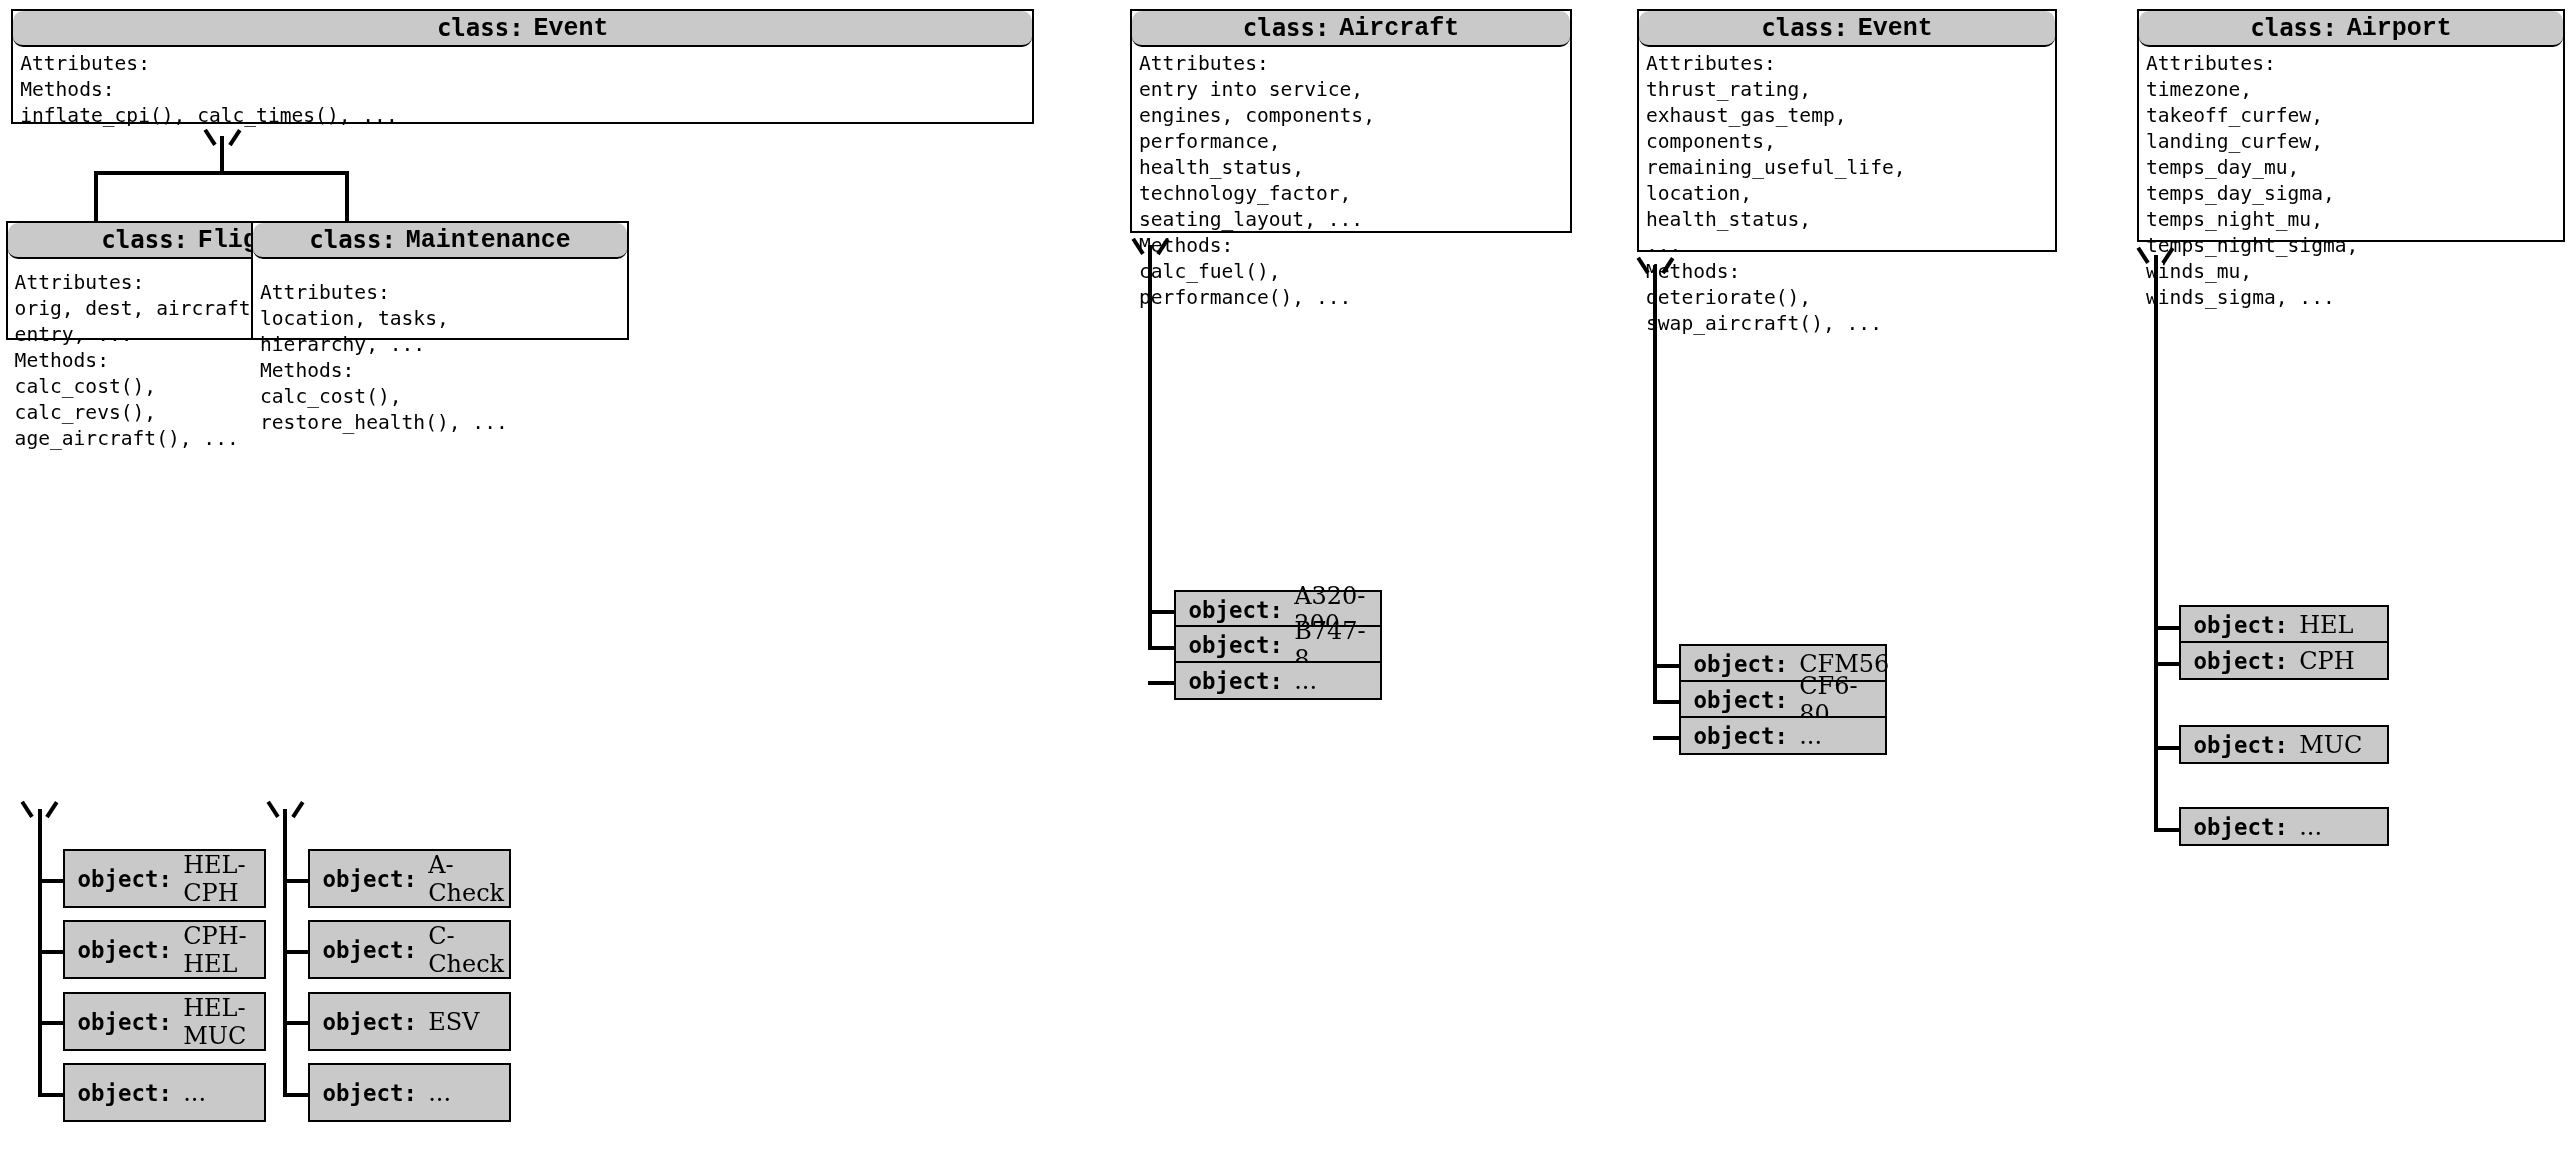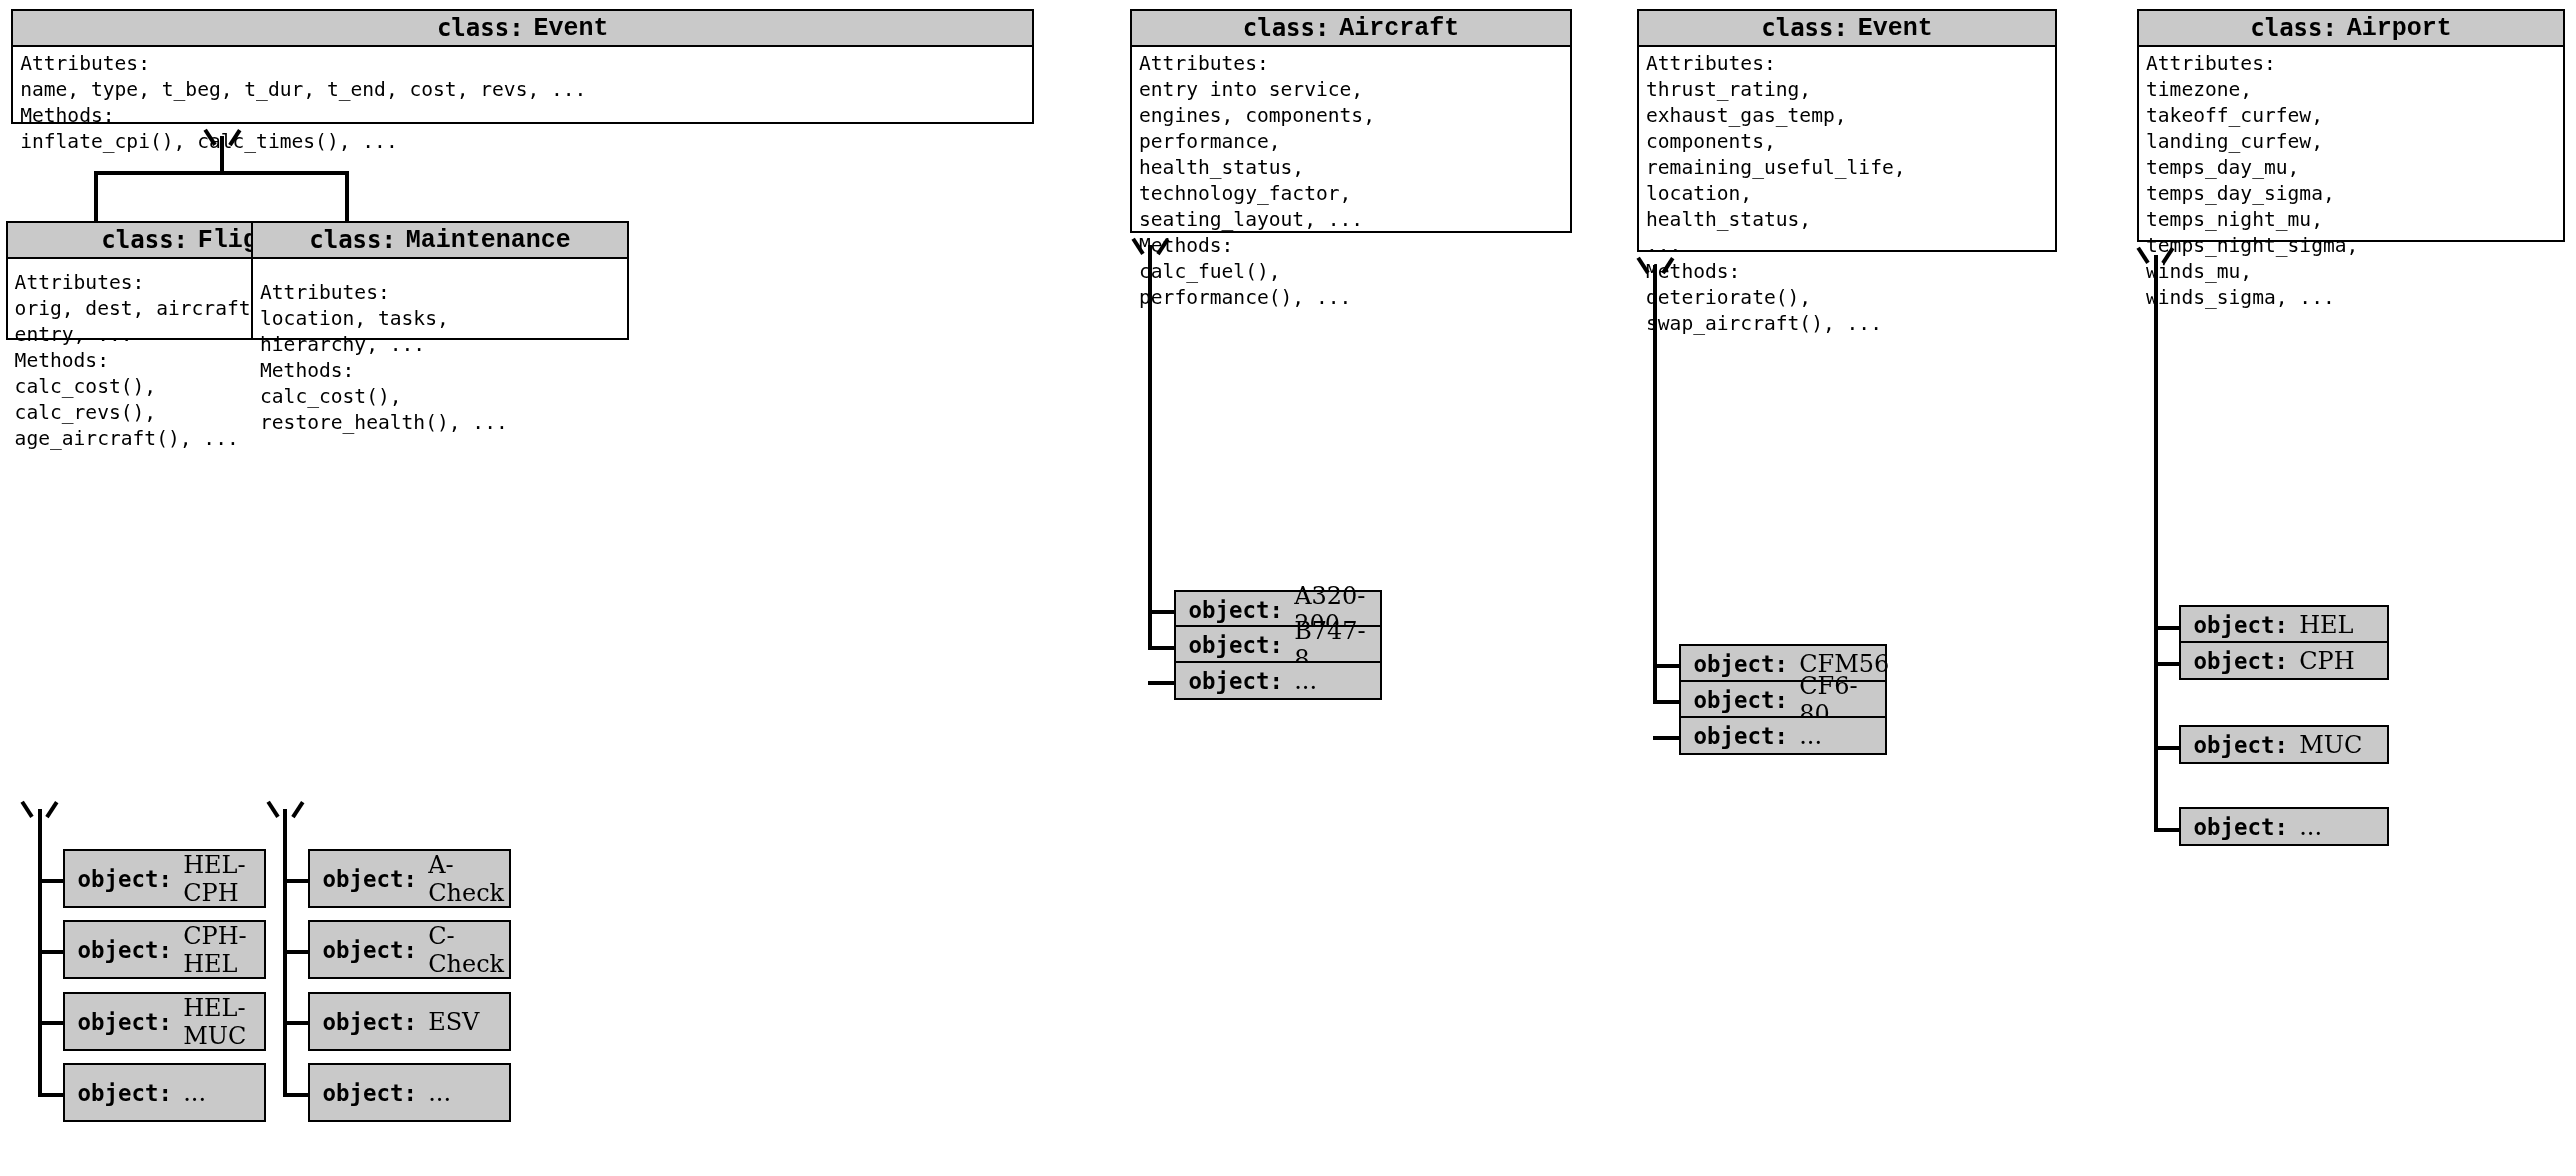--- a/index.html
+++ b/index.html
@@ -35,20 +35,21 @@
   .class-box { }
 
   .class-header {
     background: #c9c9c9;
     border-bottom: 2.8px solid #000000;
     text-align: right;
     display: flex;
     align-items: center;
     justify-content: center;
     box-sizing: border-box;
+    border-radius: 10px;
   }
   .kw {
     font-family: "DejaVu Sans Mono", monospace;
     font-weight: bold;
     font-size: 24px;
     color: #000;
     letter-spacing: 0px;
   }
   .name-serif {
     font-family: Liberation Mono, monospace;
@@ -135,21 +136,20 @@
 
 <div id="canvas">
 
   <div class="node class-box" style="left:11.2px; top:9px; width:1023px; height:115px;">
     <div class="class-header" style="height:36px;">
       <span class="kw">class:</span>
       <span class="name-serif">Event</span>
     </div>
     <div class="class-body">
       <div class="sec-title">Attributes:</div>
-      <div class="sec-line">name, type, t_beg, t_dur, t_end, cost, revs, ...</div>
       <div class="sec-title">Methods:</div>
       <div class="sec-line">inflate_cpi(), calc_times(), ...</div>
     </div>
   </div>
 
   <div class="arrowhead" style="left:210px; top:127px;"></div>
   <div class="vline" style="left:220px; top:136px; height:37px;"></div>
   <div class="hline" style="left:94px; top:171px; width:255px;"></div>
   <div class="vline" style="left:94px; top:171px; height:51px;"></div>
   <div class="vline" style="left:345px; top:171px; height:51px;"></div>

